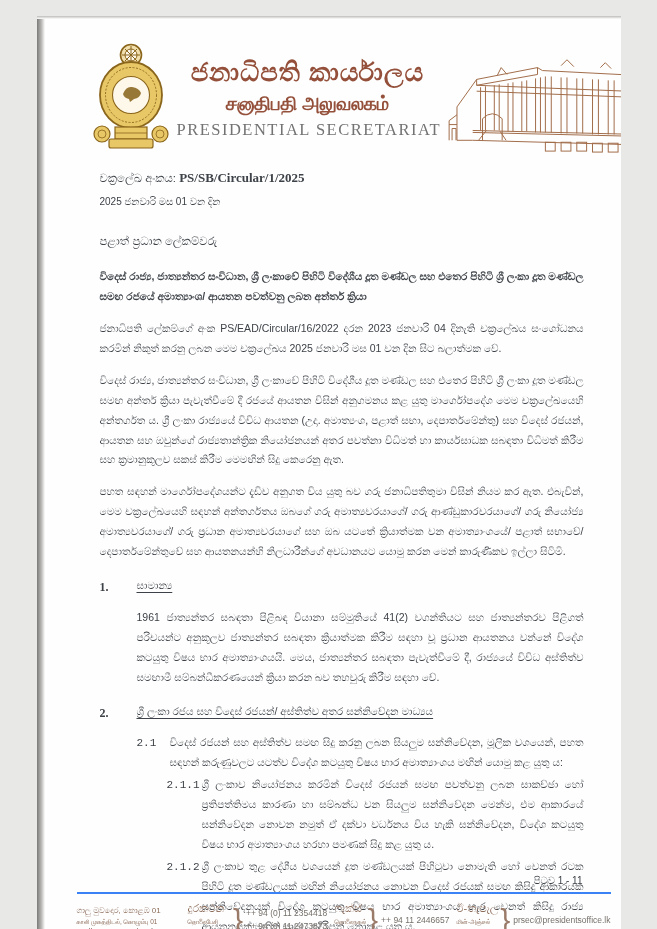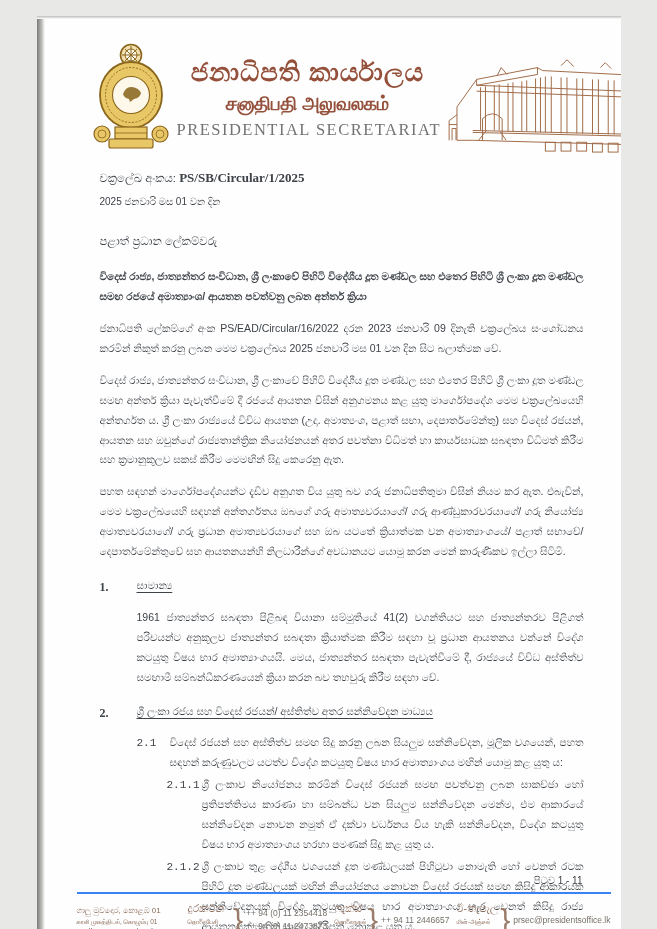--- a/index.html
+++ b/index.html
@@ -203,21 +203,21 @@
   <main>
     <p class="circ-line"><span>චක්‍රලේඛ අංකය:</span> <span class="num serifnum">PS/SB/Circular/1/2025</span></p>
     <p class="date-line">2025 ජනවාරි මස 01 වන දින</p>
 
     <div class="addressees">
       <p>පළාත් ප්‍රධාන ලේකම්වරු</p>
     </div>
 
     <p class="subject">විදෙස් රාජ්‍ය, ජාත්‍යන්තර සංවිධාන, ශ්‍රී ලංකාවේ පිහිටි විදේශීය දූත මණ්ඩල සහ එතෙර පිහිටි ශ්‍රී ලංකා දූත මණ්ඩල සමඟ රජයේ අමාත්‍යාංශ/ ආයතන පවත්වනු ලබන අන්තර් ක්‍රියා</p>
 
-    <p class="para">ජනාධිපති ලේකම්ගේ අංක PS/EAD/Circular/16/2022 දරන 2023 ජනවාරි 09 දිනැති චක්‍රලේඛය සංශෝධනය කරමින් නිකුත් කරනු ලබන මෙම චක්‍රලේඛය 2025 ජනවාරි මස 01 වන දින සිට බලාත්මක වේ.</p>
+    <p class="para">ජනාධිපති ලේකම්ගේ අංක PS/EAD/Circular/16/2022 දරන 2023 ජනවාරි 04 දිනැති චක්‍රලේඛය සංශෝධනය කරමින් නිකුත් කරනු ලබන මෙම චක්‍රලේඛය 2025 ජනවාරි මස 01 වන දින සිට බලාත්මක වේ.</p>
     <p class="para">විදෙස් රාජ්‍ය, ජාත්‍යන්තර සංවිධාන, ශ්‍රී ලංකාවේ පිහිටි විදේශීය දූත මණ්ඩල සහ එතෙර පිහිටි ශ්‍රී ලංකා දූත මණ්ඩල සමඟ අන්තර් ක්‍රියා පැවැත්වීමේ දී රජයේ ආයතන විසින් අනුගමනය කළ යුතු මාර්ගෝපදේශ මෙම චක්‍රලේඛයෙහි අන්තර්ගත ය. ශ්‍රී ලංකා රාජ්‍යයේ විවිධ ආයතන (උදා. අමාත්‍යංශ, පළාත් සභා, දෙපාර්තමේන්තු) සහ විදෙස් රජයන්, ආයතන සහ ඔවුන්ගේ රාජ්‍යතාන්ත්‍රික නියෝජනයන් අතර පවත්නා විධිමත් හා කාර්යසාධක සබඳතා විධිමත් කිරීම සහ ක්‍රමානුකූලව සකස් කිරීම මෙමඟින් සිදු කෙරෙනු ඇත.</p>
     <p class="para">පහත සඳහන් මාර්ගෝපදේශයන්ට දැඩිව අනුගත විය යුතු බව ගරු ජනාධිපතිතුමා විසින් නියම කර ඇත. එබැවින්, මෙම චක්‍රලේඛයෙහි සඳහන් අන්තර්ගතය ඔබගේ ගරු අමාත්‍යවරයාගේ/ ගරු ආණ්ඩුකාරවරයාගේ/ ගරු නියෝජ්‍ය අමාත්‍යවරයාගේ/ ගරු ප්‍රධාන අමාත්‍යවරයාගේ සහ ඔබ යටතේ ක්‍රියාත්මක වන අමාත්‍යාංශයේ/ පළාත් සභාවේ/ දෙපාර්තමේන්තුවේ සහ ආයතනයන්හි නිලධාරීන්ගේ අවධානයට යොමු කරන මෙන් කාරුණිකව ඉල්ලා සිටිමි.</p>
 
     <div class="section">
       <div class="sec-head">
         <span class="sec-num">1.</span>
         <span class="sec-title">සාමාන්‍ය</span>
       </div>
       <p class="sec-body">1961 ජාත්‍යන්තර සබඳතා පිළිබඳ වියානා සම්මුතියේ 41(2) වගන්තියට සහ ජාත්‍යන්තරව පිළිගත් පරිචයන්ට අනුකූලව ජාත්‍යන්තර සබඳතා ක්‍රියාත්මක කිරීම සඳහා වූ ප්‍රධාන ආයතනය වන්නේ විදේශ කටයුතු විෂය භාර අමාත්‍යාංශයයි. මෙය, ජාත්‍යන්තර සබඳතා පැවැත්වීමේ දී, රාජ්‍යයේ විවිධ අස්තිත්ව සමඟාමී සම්බන්ධීකරණයෙන් ක්‍රියා කරන බව තහවුරු කිරීම සඳහා වේ.</p>
     </div>

